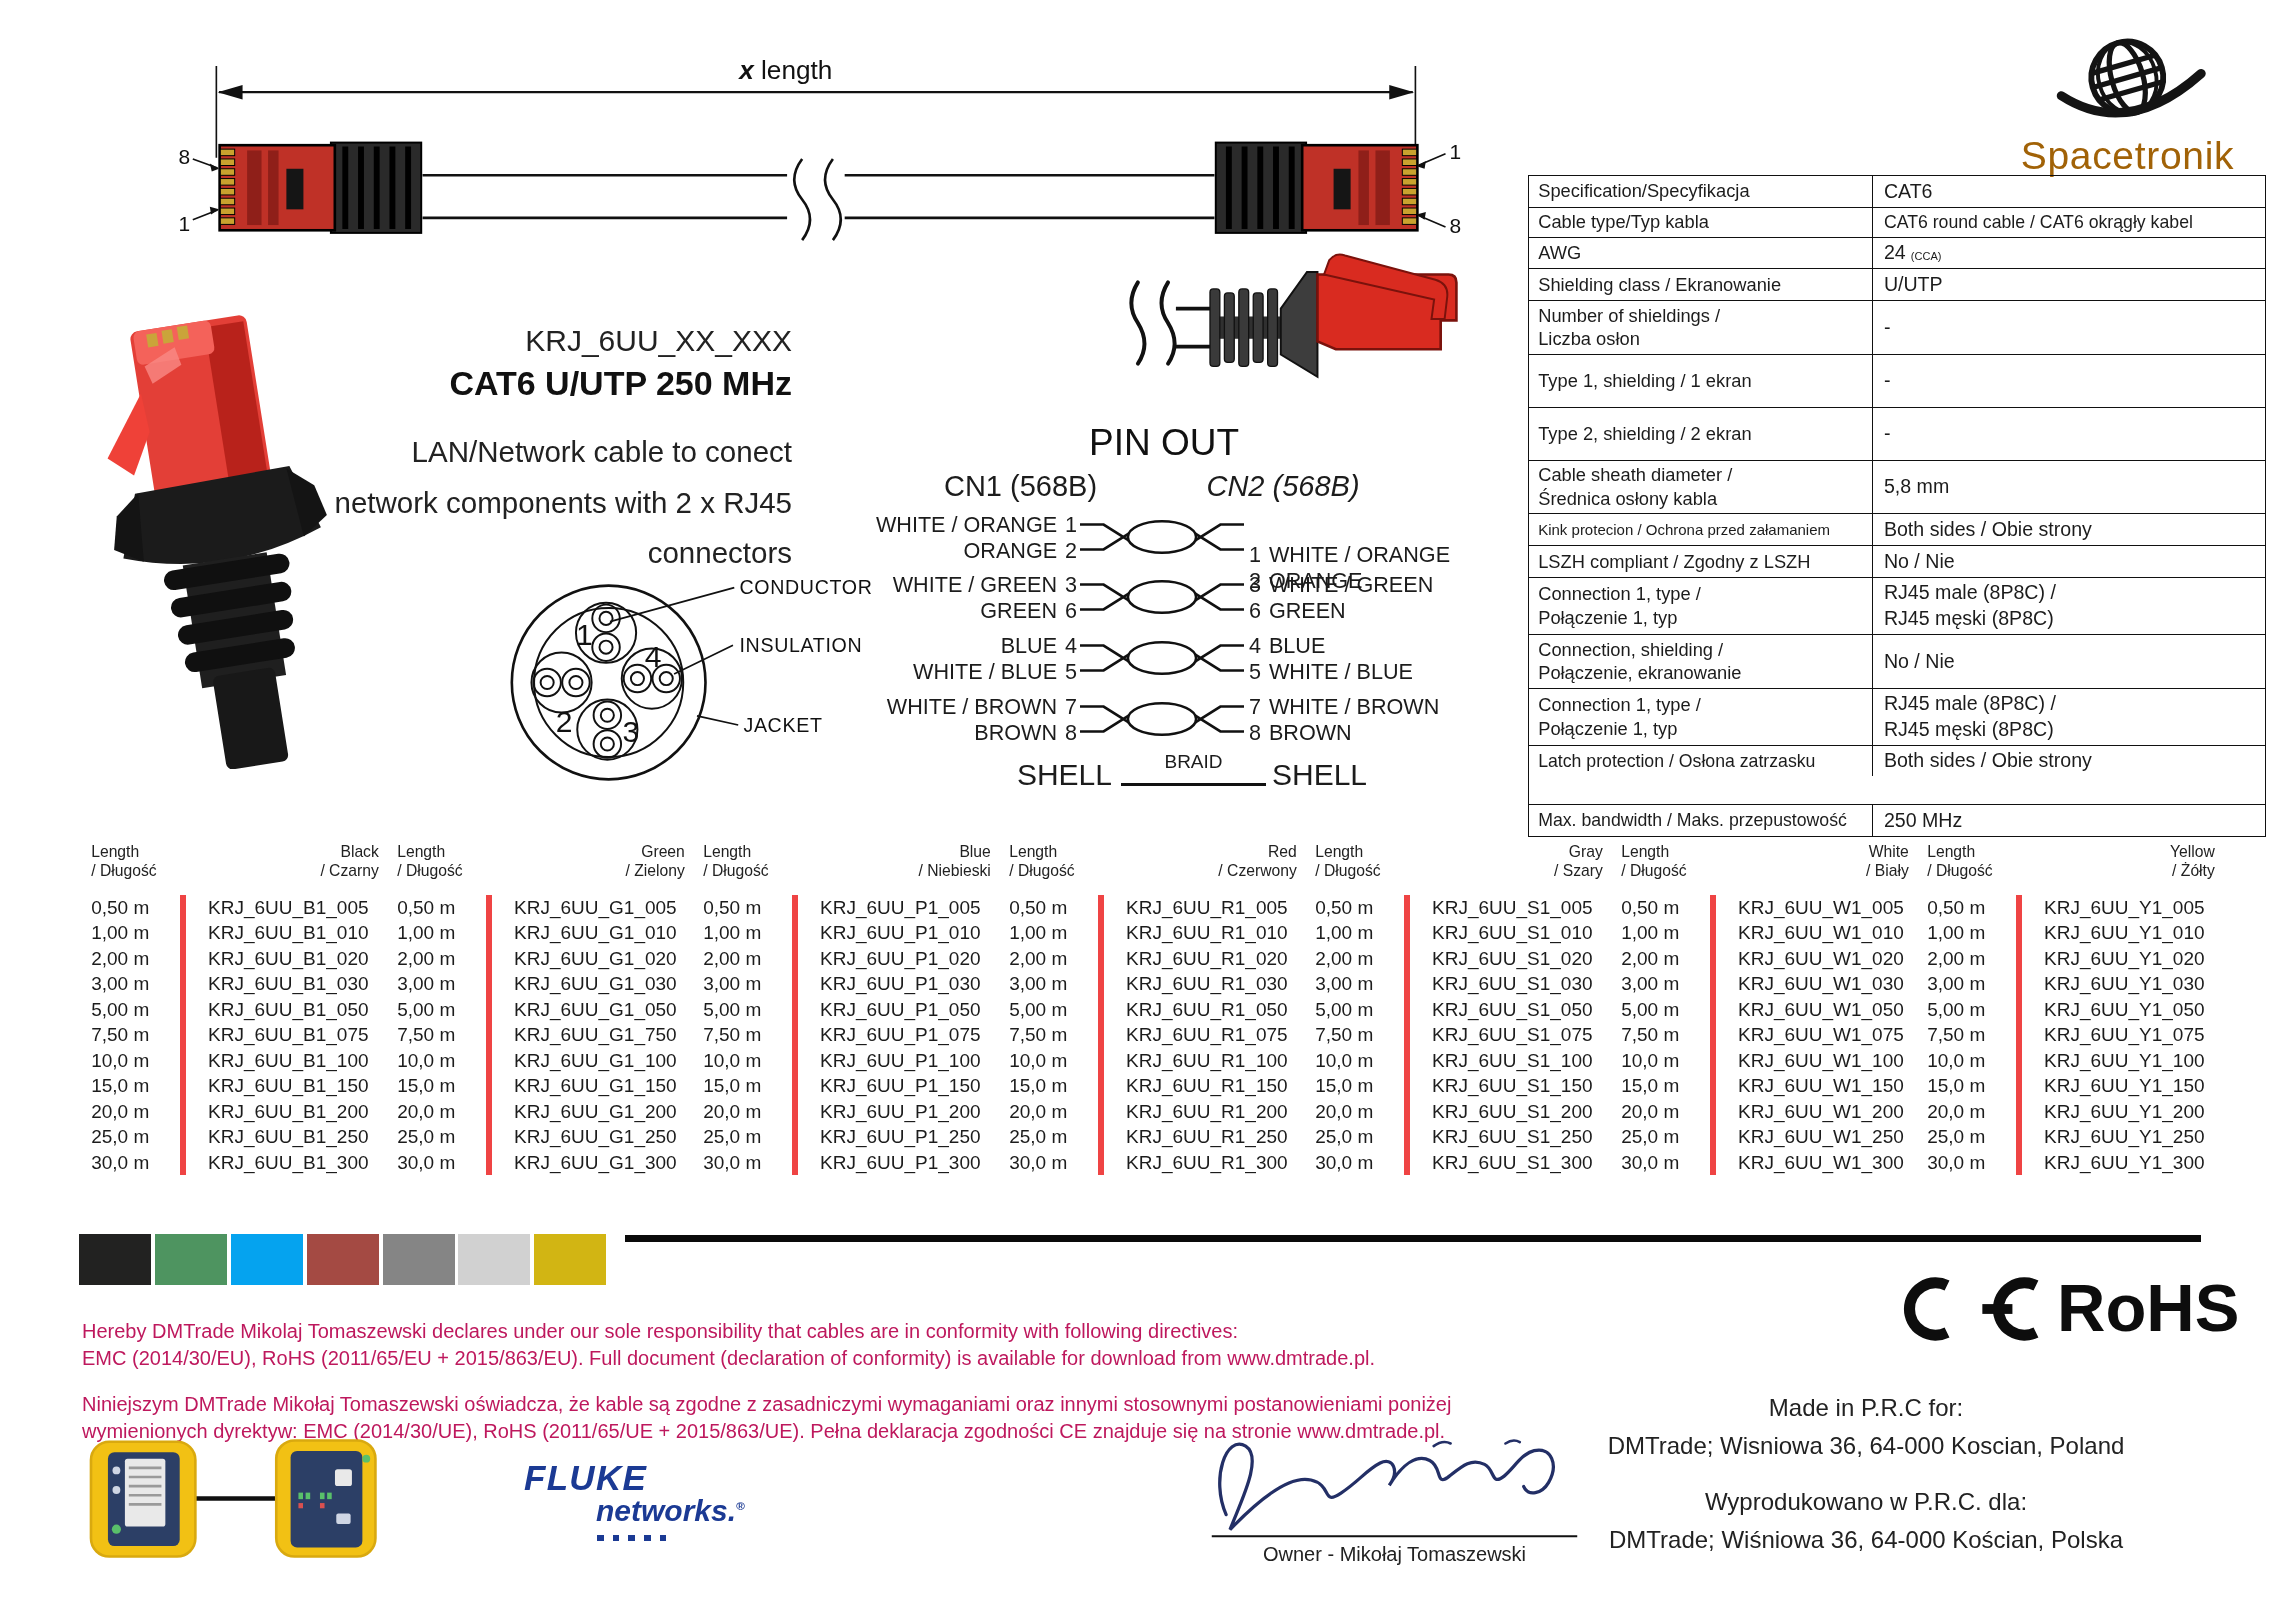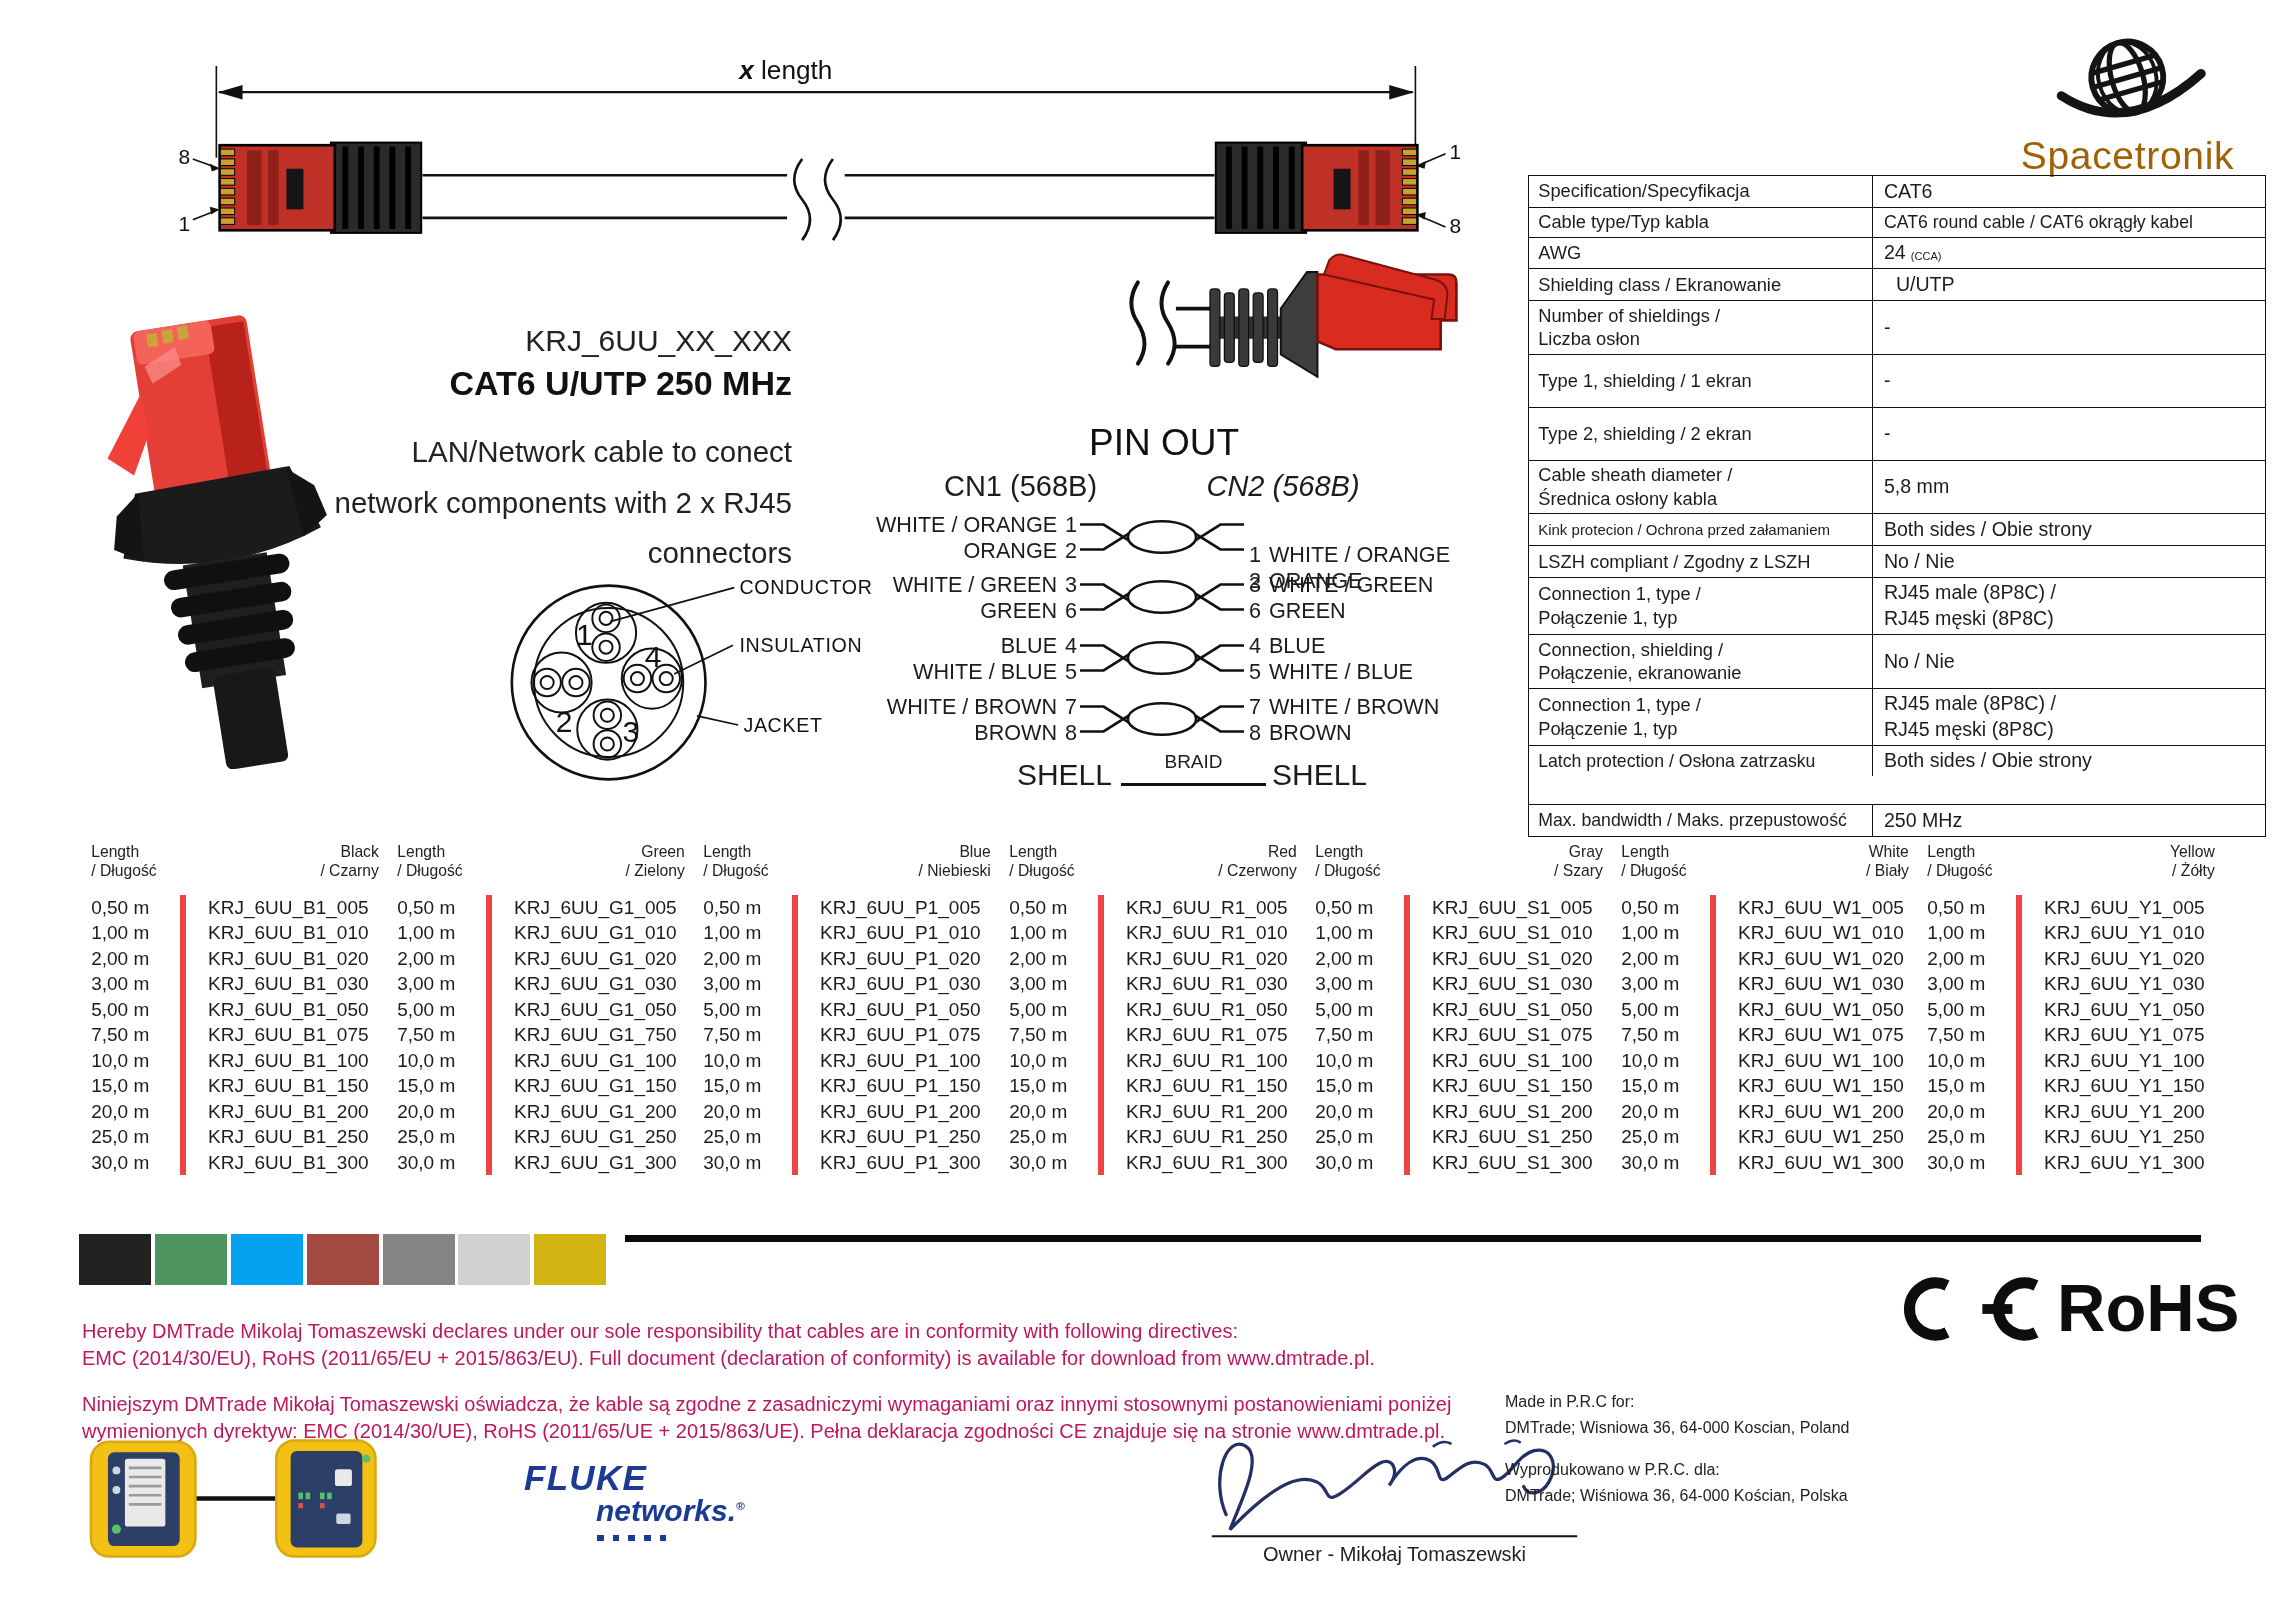--- a/index.html
+++ b/index.html
@@ -72,21 +72,21 @@
   #fluke-dots{margin-left:73px;margin-top:6.5px;display:flex;gap:9.2px;}
   .fdot{width:6.5px;height:6.5px;background:#1b3a94;}
 
   
   #owner-label{left:1198px;top:1543px;width:393px;text-align:center;font-size:20px;color:#222;}
 
   
   #rohs-text{left:2057px;top:1269px;font-size:67px;font-weight:bold;color:#0d0d0d;letter-spacing:0px;}
 
   
-  #made-in{left:1505px;top:1389px;width:722px;text-align:left;font-size:16px;line-height:1.6;color:#222;}
+  #made-in{left:1505px;top:1389px;width:722px;text-align:center;font-size:24px;line-height:1.6;color:#222;}
   .mi-gap{height:17px;}
 
   
   #brand-logo{left:1964px;top:33px;width:327px;text-align:center;}
   #brand-name{font-size:39px;font-weight:500;color:#a16207;margin-top:1.3px;letter-spacing:0.7px;}
 </style>
 </head>
 <body>
 
 <svg class="abs" style="left:164px;top:19.6px;" width="1309" height="236" viewBox="0 0 2000 360">
@@ -315,21 +315,21 @@
       <div class="spec-value"><span>CAT6</span></div>
     </div>
     <div class="spec-row" style="min-height: 29px;">
       <div class="spec-label">Cable type/Typ kabla</div>
       <div class="spec-value"><span>CAT6 round cable / CAT6 okrągły kabel</span></div>
     </div>
     <div class="spec-row" style="min-height: 29px;">
       <div class="spec-label">AWG</div>
       <div class="spec-value"><span>24</span><span class="spec-note">(CCA)</span></div>
     </div>
-    <div class="spec-row" style="min-height: 29px; gap: 12px;">
+    <div class="spec-row" style="min-height: 29px;">
       <div class="spec-label">Shielding class / Ekranowanie</div>
       <div class="spec-value"><span>U/UTP</span></div>
     </div>
     <div class="spec-row" style="min-height: 51px;">
       <div class="spec-label">Number of shieldings /
 Liczba osłon</div>
       <div class="spec-value"><span>-</span></div>
     </div>
     <div class="spec-row" style="min-height: 52px;">
       <div class="spec-label">Type 1, shielding / 1 ekran</div>

